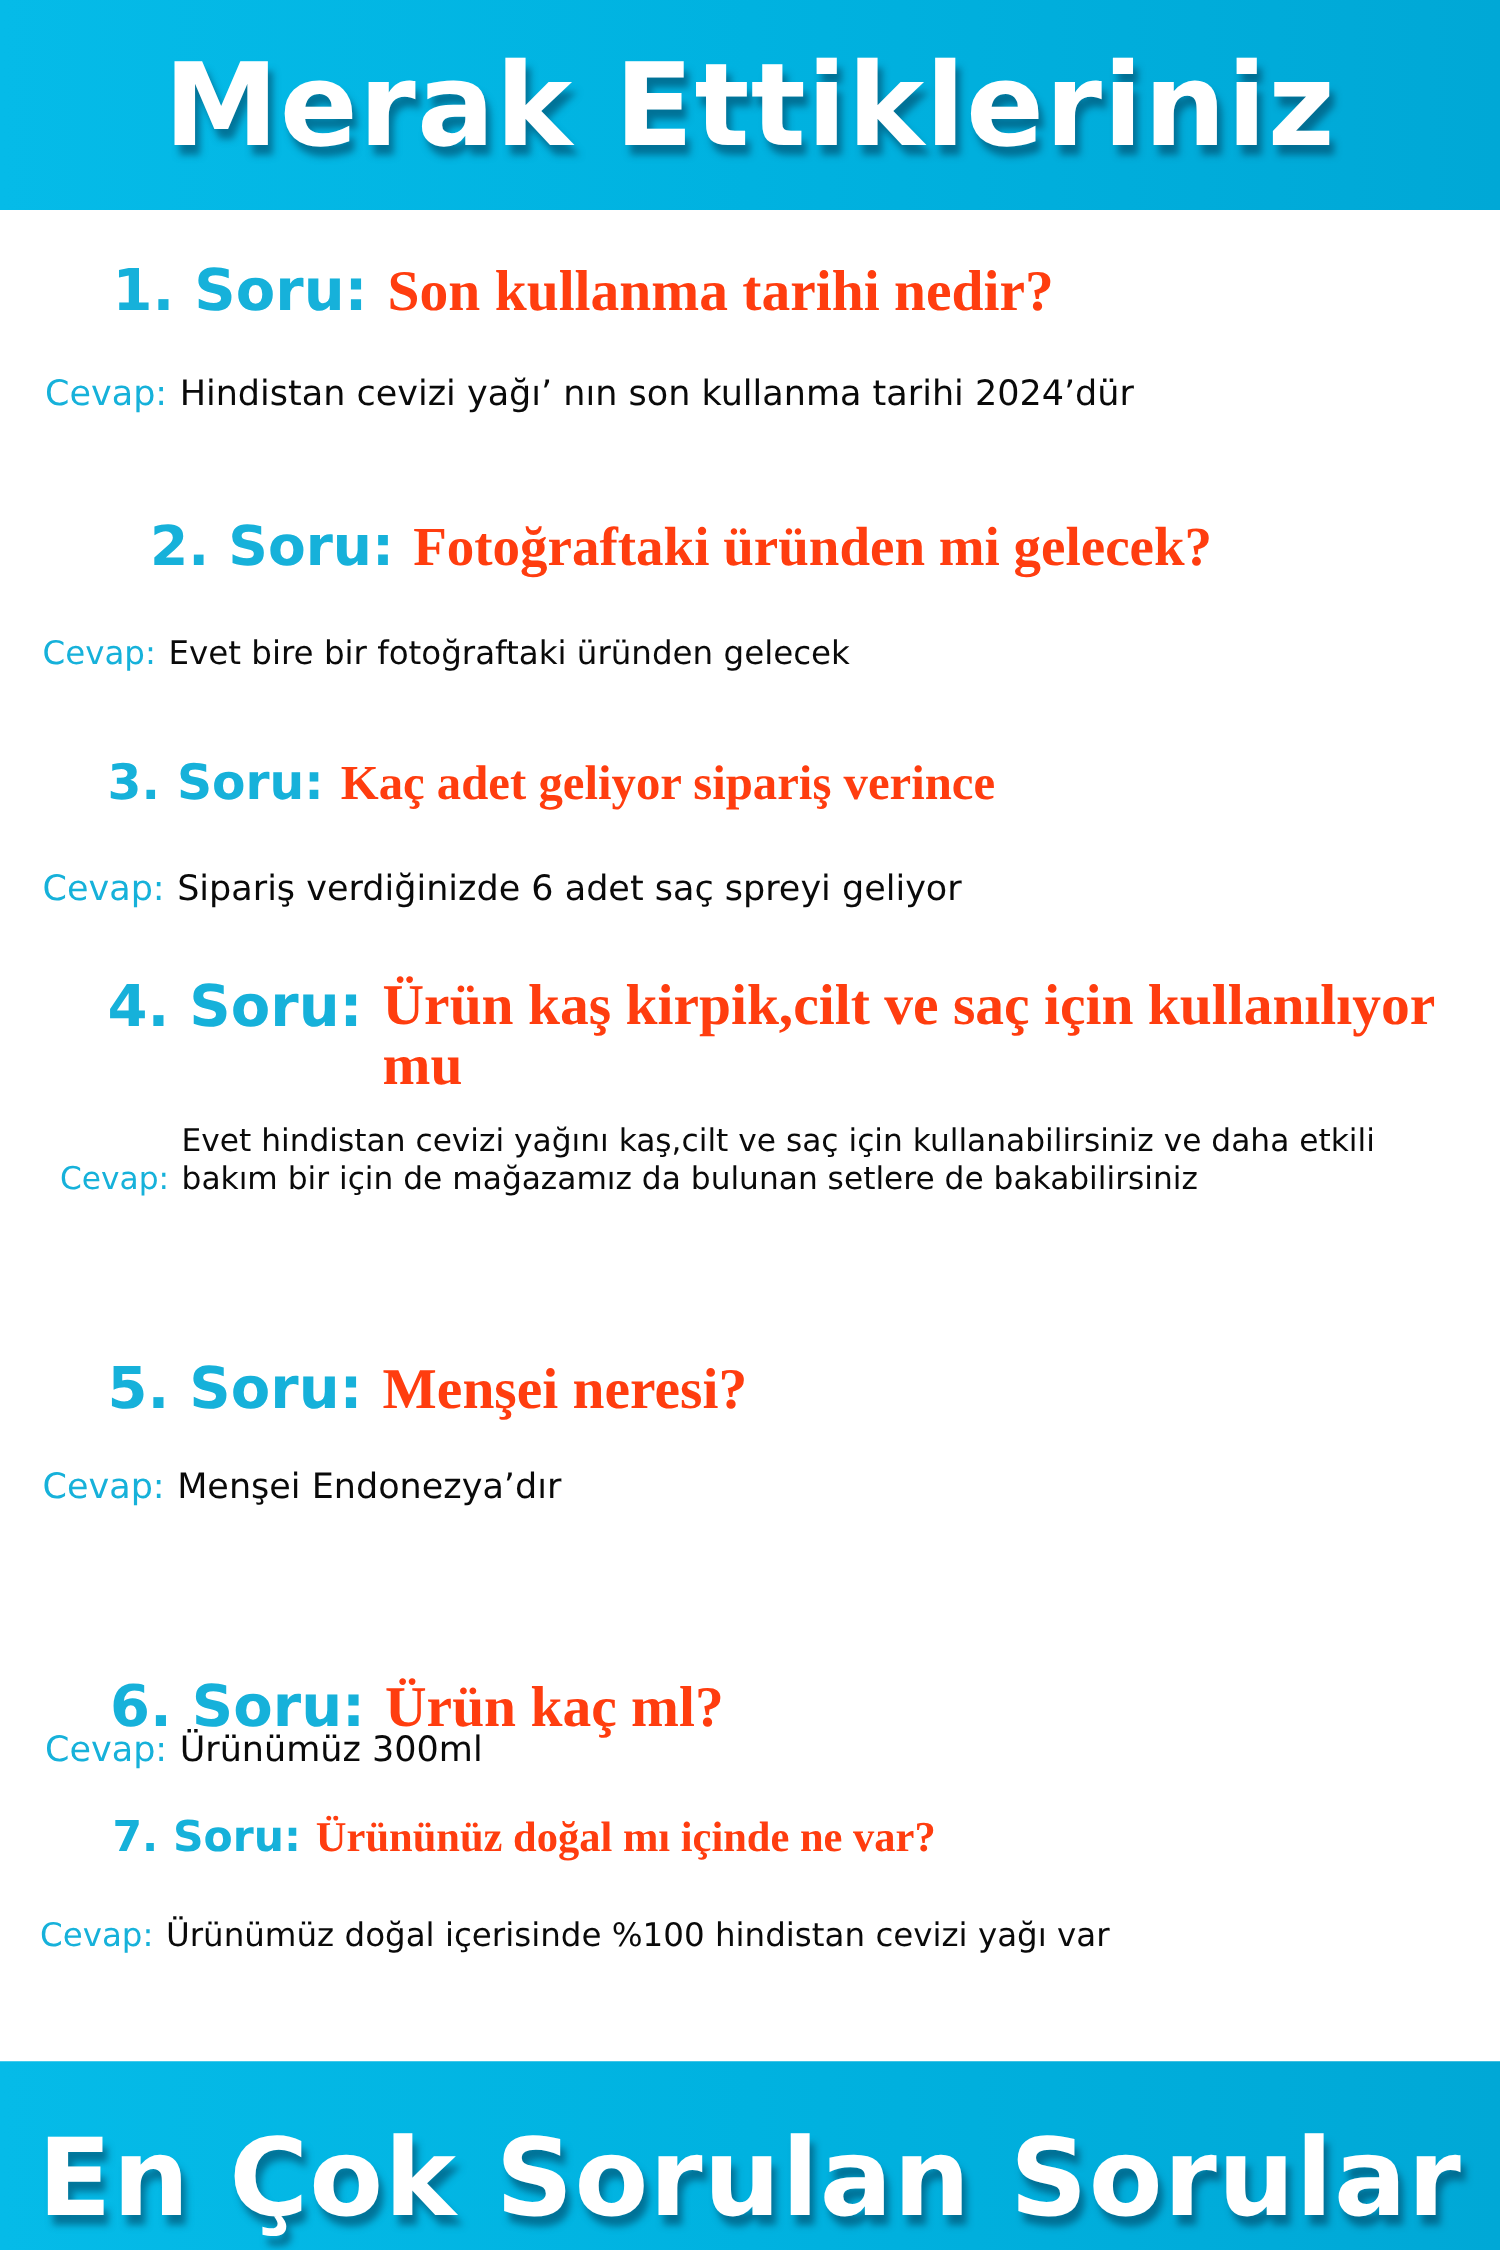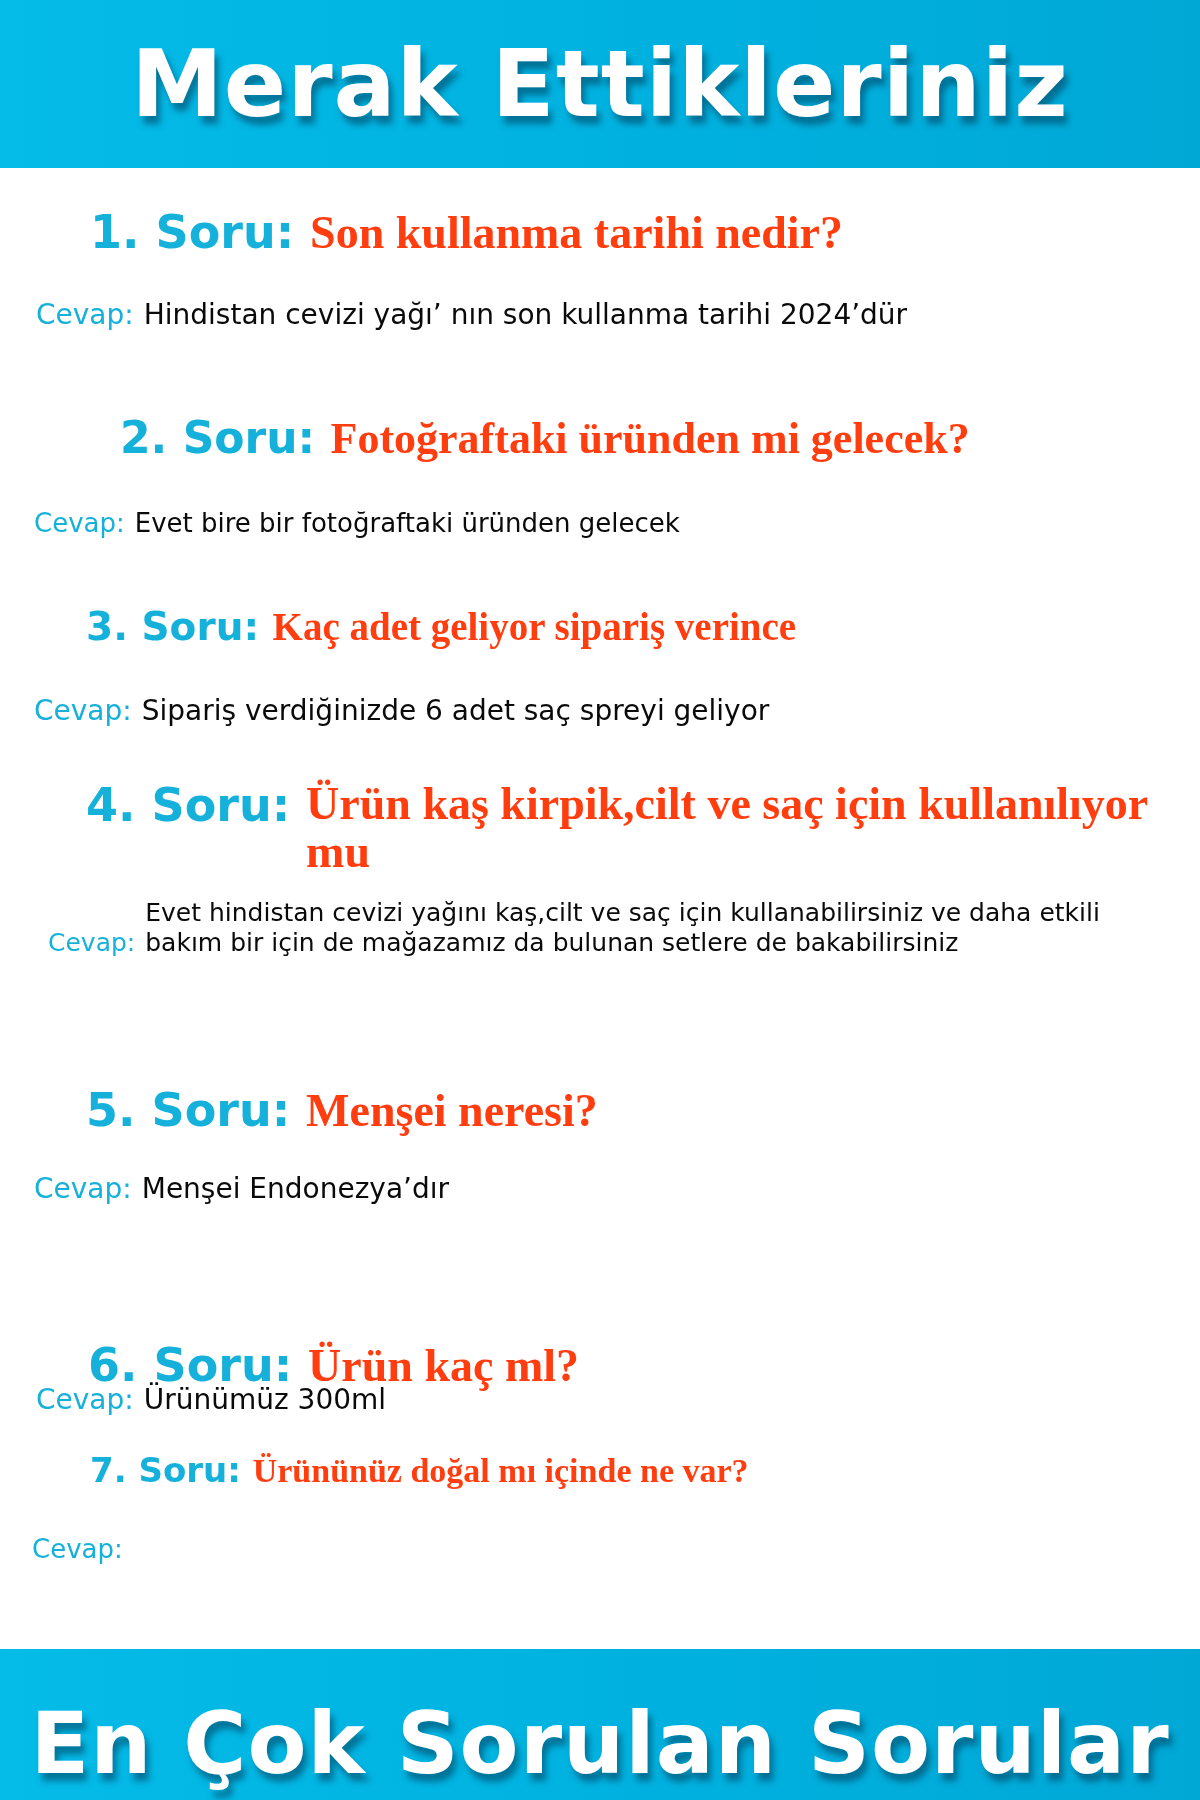--- a/index.html
+++ b/index.html
@@ -130,17 +130,18 @@
   <span class="lbl">Cevap:</span>
   <span class="txt">Ürünümüz 300ml</span>
 </div>
 
 <div class="q" id="q7">
   <span class="num">7. Soru:</span>
   <span class="text">Ürününüz doğal mı içinde ne var?</span>
 </div>
 <div class="a" id="a7">
   <span class="lbl">Cevap:</span>
+  <span class="txt">Ürünümüz doğal içerisinde %100 hindistan cevizi yağı var</span>
 </div>
 
 <div class="band" id="footer-band">
   <span class="band-title">En Çok Sorulan Sorular</span>
 </div>
 
 </body></html>

